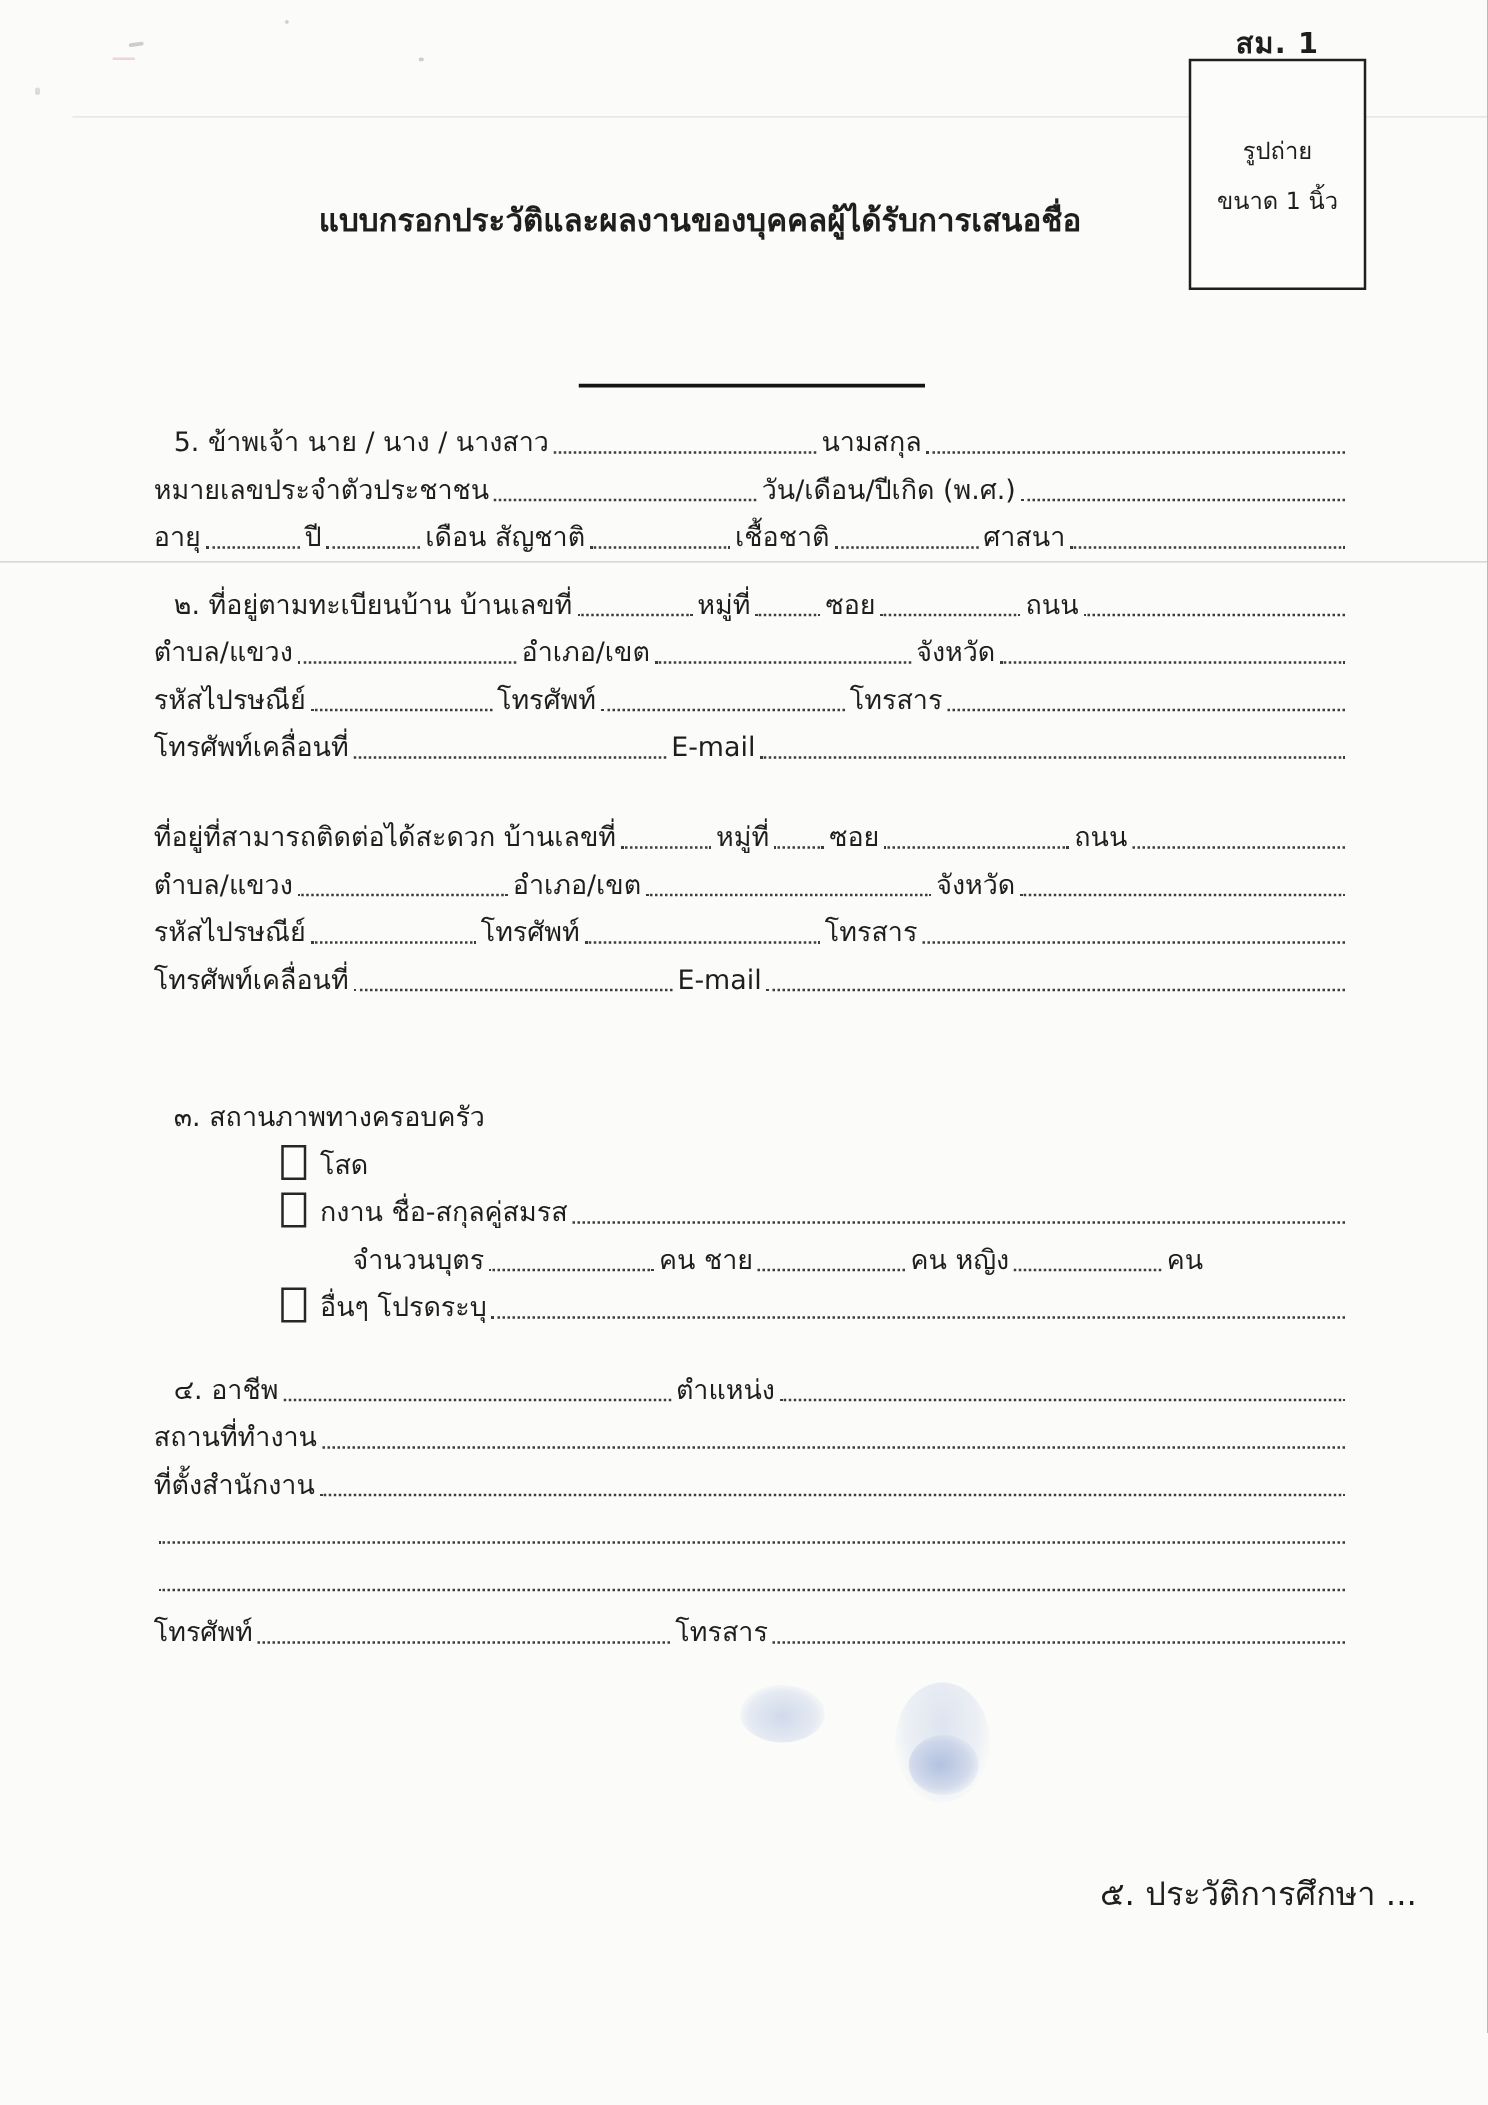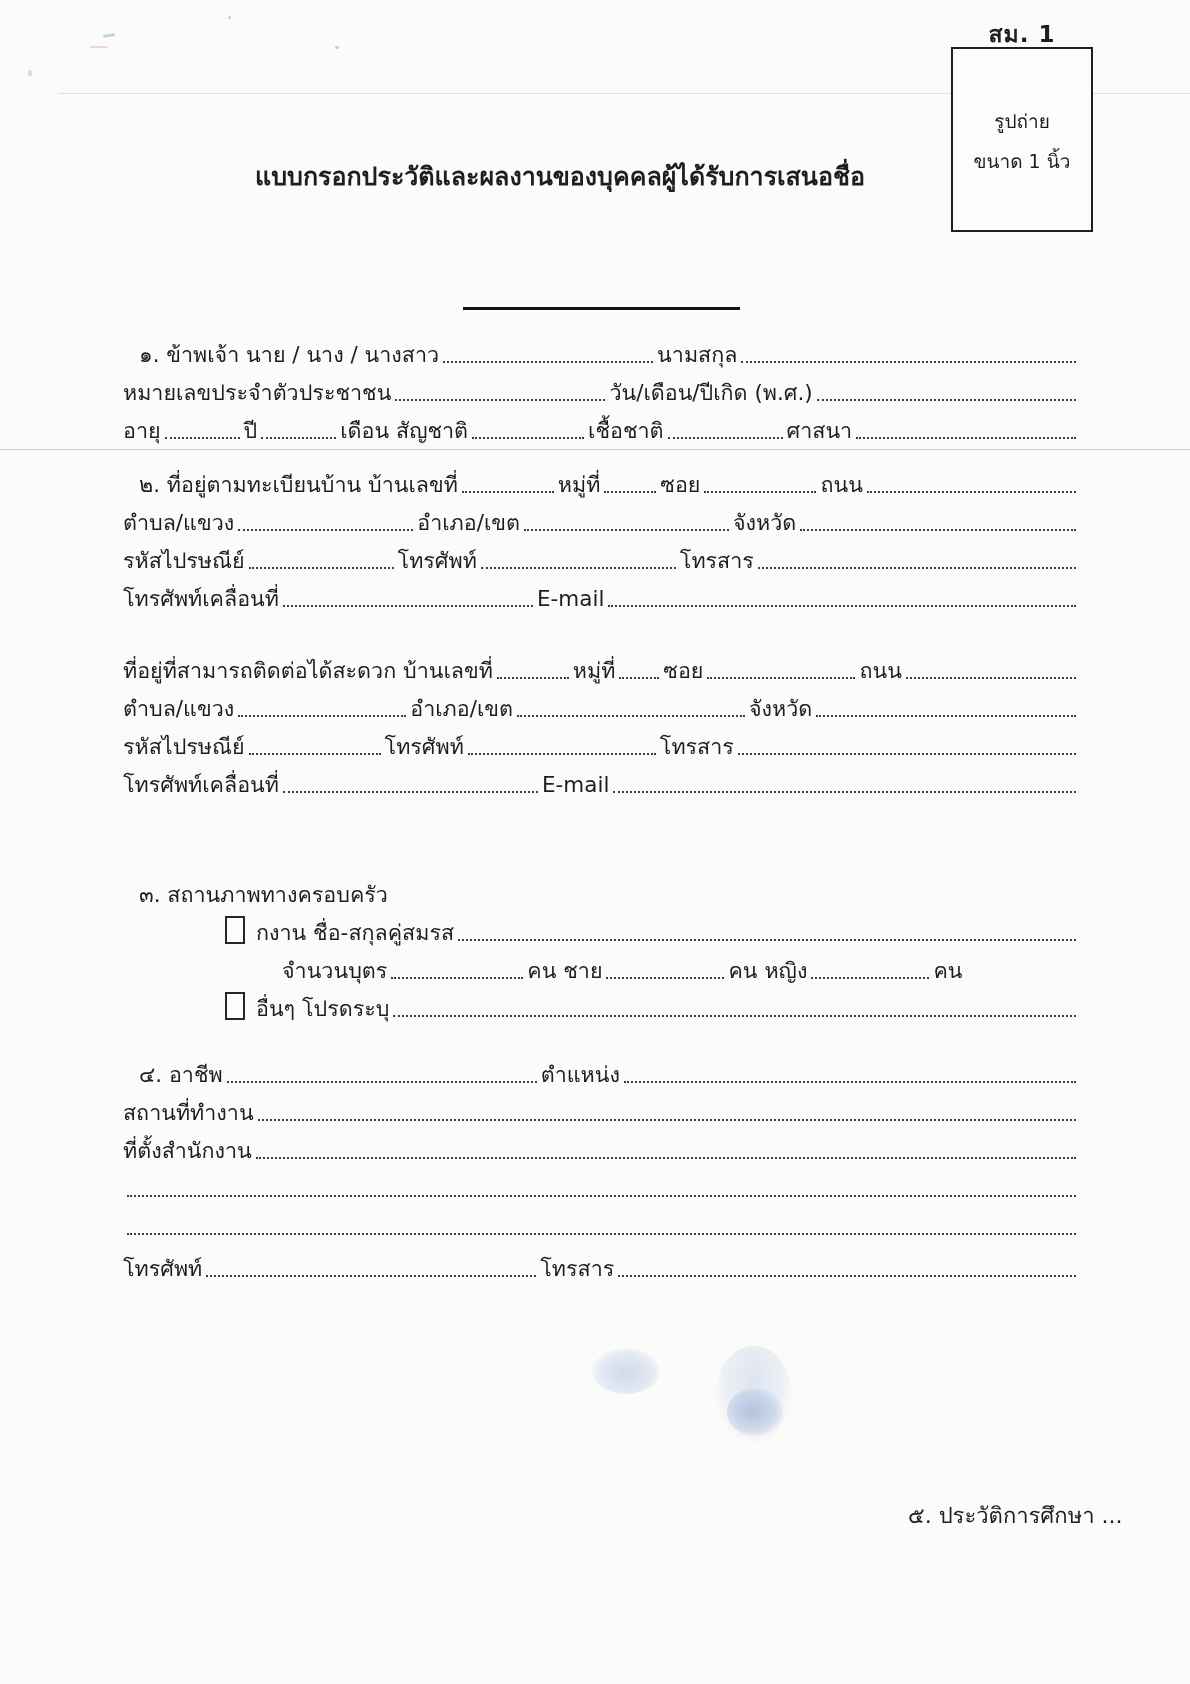--- a/index.html
+++ b/index.html
@@ -36,22 +36,22 @@
   .form-body { position:absolute; left:123px; top:0; width:957px; }
   .row { display:flex; align-items:flex-end; height:38px; }
   .lbl { font-size:21.5px; line-height:30px; white-space:pre; }
   .dots { height:0; border-bottom:2.2px dotted #3d3d3d; margin:0 4px 7px 4px; }
   .checkbox {
     width:16px; height:24px; border:2.4px solid #262626;
     margin:0 11px 4px 2px; background:#fdfdfc; flex:none;
   }
   
   .footer-note {
-    position:absolute; left:908px; top:1500px;
-    font-size:22px; line-height:32px; white-space:pre;
+    position:absolute; left:880px; top:1500px;
+    font-size:26px; line-height:32px; white-space:pre;
   }
   
   .fold-line { position:absolute; height:0; border-top:1px solid; }
   .fold-1 { left:58px; right:0; top:93px; border-color:rgba(185,188,192,0.40); }
   .fold-2 { left:0; right:0; top:449px; border-color:rgba(168,170,175,0.55); }
   .speck { position:absolute; background:rgba(120,120,125,0.35); border-radius:2px; }
   .speck-a { left:103px; top:34px; width:12px; height:3px; transform:rotate(-8deg); }
   .speck-b { left:28px; top:70px; width:4px; height:6px; opacity:.7; }
   .speck-c { left:228px; top:16px; width:3px; height:3px; }
   .speck-d { left:335px; top:46px; width:4px; height:3px; }
@@ -95,21 +95,21 @@
   </div>
 
   <div class="title-block">
     <div>แบบกรอกประวัติและผลงานของบุคคลผู้ได้รับการเสนอชื่อ</div>
   </div>
 
   <div class="title-divider"></div>
 
   <div class="form-body">
       <div class="row" style="margin-top: 332px; padding-left: 16px;">
-        <span class="lbl">๑. ข้าพเจ้า นาย / นาง / นางสาว</span>
+        <span class="lbl">5. ข้าพเจ้า นาย / นาง / นางสาว</span>
         <span class="dots" style="width: 210px;"></span>
         <span class="lbl">นามสกุล</span>
         <span class="dots" style="flex-grow: 1;"></span>
       </div>
       <div class="row">
         <span class="lbl">หมายเลขประจำตัวประชาชน</span>
         <span class="dots" style="width: 210px;"></span>
         <span class="lbl">วัน/เดือน/ปีเกิด (พ.ศ.)</span>
         <span class="dots" style="flex-grow: 1;"></span>
       </div>
@@ -187,20 +187,24 @@
         <span class="lbl">โทรศัพท์เคลื่อนที่</span>
         <span class="dots" style="width: 255px;"></span>
         <span class="lbl">E-mail</span>
         <span class="dots" style="flex-grow: 1;"></span>
       </div>
       <div class="row" style="margin-top: 74px; height: 36px; padding-left: 16px;">
         <span class="lbl">๓. สถานภาพทางครอบครัว</span>
       </div>
       <div class="row" style="padding-left: 100px;">
         <span class="checkbox"></span>
+        <span class="lbl">โสด</span>
+      </div>
+      <div class="row" style="padding-left: 100px;">
+        <span class="checkbox"></span>
         <span class="lbl">กงาน ชื่อ-สกุลคู่สมรส</span>
         <span class="dots" style="flex-grow: 1;"></span>
       </div>
       <div class="row" style="padding-left: 159px;">
         <span class="lbl">จำนวนบุตร</span>
         <span class="dots" style="width: 132px;"></span>
         <span class="lbl">คน ชาย</span>
         <span class="dots" style="width: 118px;"></span>
         <span class="lbl">คน หญิง</span>
         <span class="dots" style="width: 118px;"></span>

